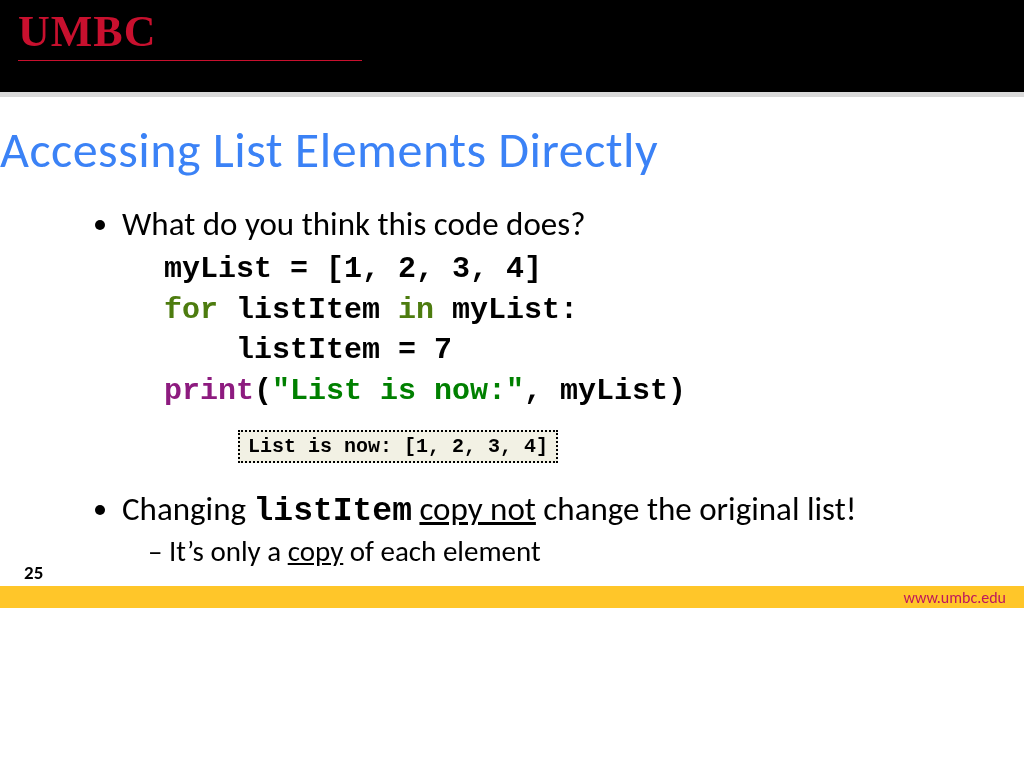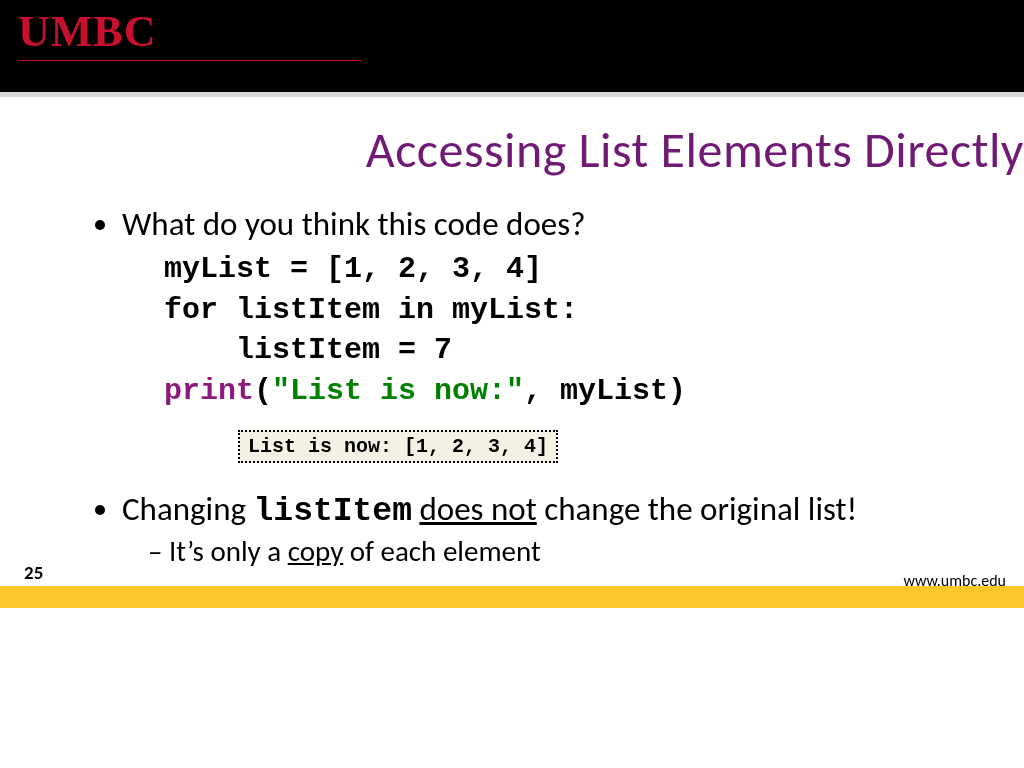--- a/index.html
+++ b/index.html
@@ -8,45 +8,45 @@
 
   
   .header { background: #000; height: 92px; width: 100%; padding: 10px 18px 0 18px; }
   .logo { display: inline-block; }
   .logo-main { color: #c8102e; font-family: "Trajan Pro", Georgia, serif; font-weight: 700; font-size: 44px; letter-spacing: 1px; line-height: 1; }
   .logo-rule { border: none; border-top: 1px solid #c8102e; margin: 6px 0 5px 0; width: 344px; }
   .logo-tag { color: #fff; font-size: 10px; font-weight: 600; letter-spacing: 5px; }
 
   .grey-line { background: #d9d9d9; height: 5px; width: 100%; }
 
-  .title { text-align: right; font-size: 50px; font-weight: 400; color: #701a75; margin-top: 22px; letter-spacing: 0.5px; }
+  .title { text-align: left; font-size: 50px; font-weight: 400; color: #3b82f6; margin-top: 22px; letter-spacing: 0.5px; }
 
   .content { padding: 24px 24px 0 98px; }
   ul.top { list-style: disc; padding-left: 24px; }
   ul.top > li { font-size: 33px; color: #000; margin-bottom: 6px; line-height: 1.25; }
   ul.top > li + li { margin-top: 26px; }
 
   .code { font-family: "Courier New", monospace; font-weight: bold; font-size: 30px; line-height: 1.35; margin: 4px 0 10px 42px; }
-  .kw-blue { color: #000000; text-align: center; }
+  .kw-blue { color: #4d7c0f; text-align: center; }
   .kw-purple { color: #8d1b7f; }
   .kw-green { color: #008000; }
 
   .output-wrap { margin: 4px 0 0 116px; }
   .output { display: inline-block; border: 2px dotted #000; background: #f2f1e4; padding: 2px 8px; font-family: "Courier New", monospace; font-weight: bold; font-size: 20px; }
 
   .mono-inline { font-family: "Courier New", monospace; font-weight: bold; }
   .ul { text-decoration: underline; }
 
   ul.sub { list-style: none; padding-left: 26px; margin-top: 0; }
   ul.sub > li { font-size: 29px; }
   ul.sub > li::before { content: "– "; }
 
   .footer { position: absolute; bottom: 0; left: 0; width: 100%; height: 22px; background: #ffc629; }
   .page-num { position: absolute; bottom: 24px; left: 24px; font-size: 19px; font-weight: 700; color: #000; }
-  .footer-url { position: absolute; right: 18px; bottom: 18px; font-size: 16px; color: #000000; }
+  .footer-url { position: absolute; right: 18px; bottom: 1px; font-size: 16px; color: #be185d; }
 </style>
 </head>
 <body>
 
 <div class="slide">
 
   <div class="header">
     <div class="logo">
       <div class="logo-main">UMBC</div>
       <hr class="logo-rule">
@@ -64,21 +64,21 @@
           <div>myList = [1, 2, 3, 4]</div>
           <div><span class="kw-blue">for</span><span> listItem </span><span class="kw-blue">in</span><span> myList:</span></div>
           <div style="padding-left: 72px;">listItem = 7</div>
           <div><span class="kw-purple">print</span><span>(</span><span class="kw-green">"List is now:"</span><span>, myList)</span></div>
         </div>
         <div class="output-wrap">
           <span class="output">List is now: [1, 2, 3, 4]</span>
         </div>
       </li>
       <li>
-        <span>Changing </span><span class="mono-inline">listItem</span><span> </span><span class="ul">does not</span><span> change the original list!</span>
+        <span>Changing </span><span class="mono-inline">listItem</span><span> </span><span class="ul">copy not</span><span> change the original list!</span>
         <ul class="sub">
           <li><span>It’s only a </span><span class="ul">copy</span><span> of each element</span></li>
         </ul>
       </li>
     </ul>
   </div>
 
   <div class="page-num">25</div>
   <div class="footer">
     <span class="footer-url">www.umbc.edu</span>

